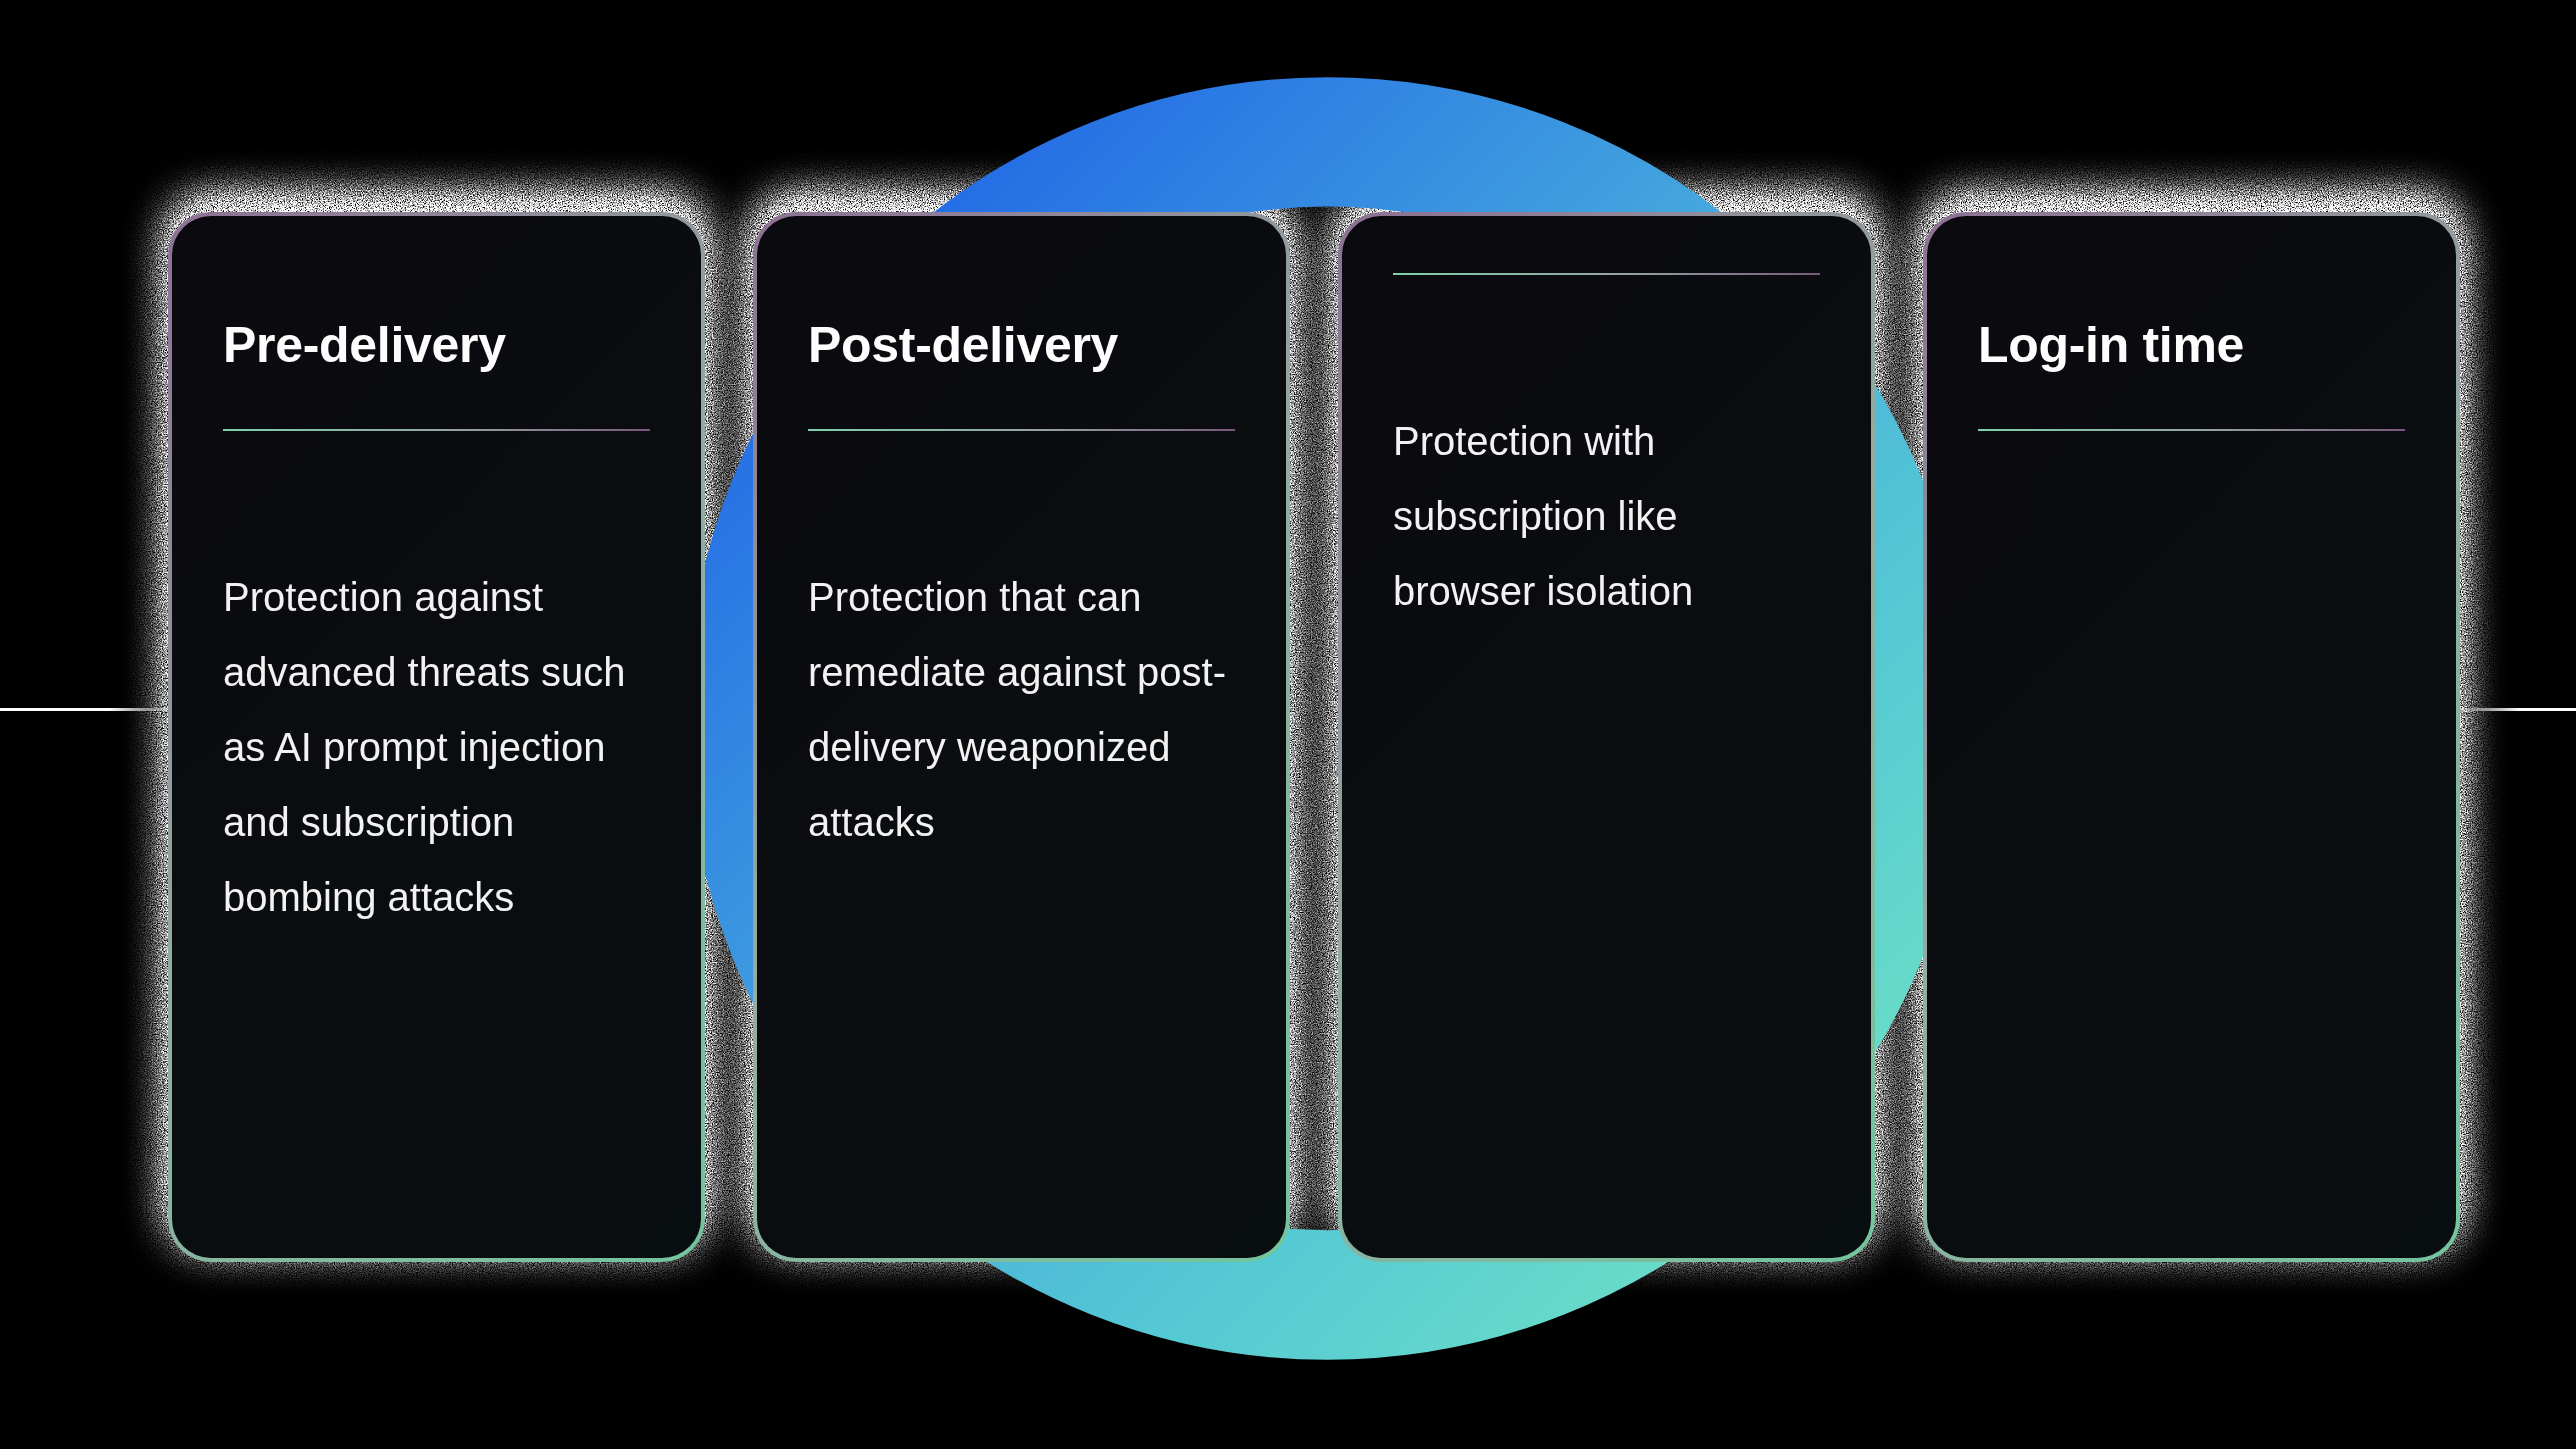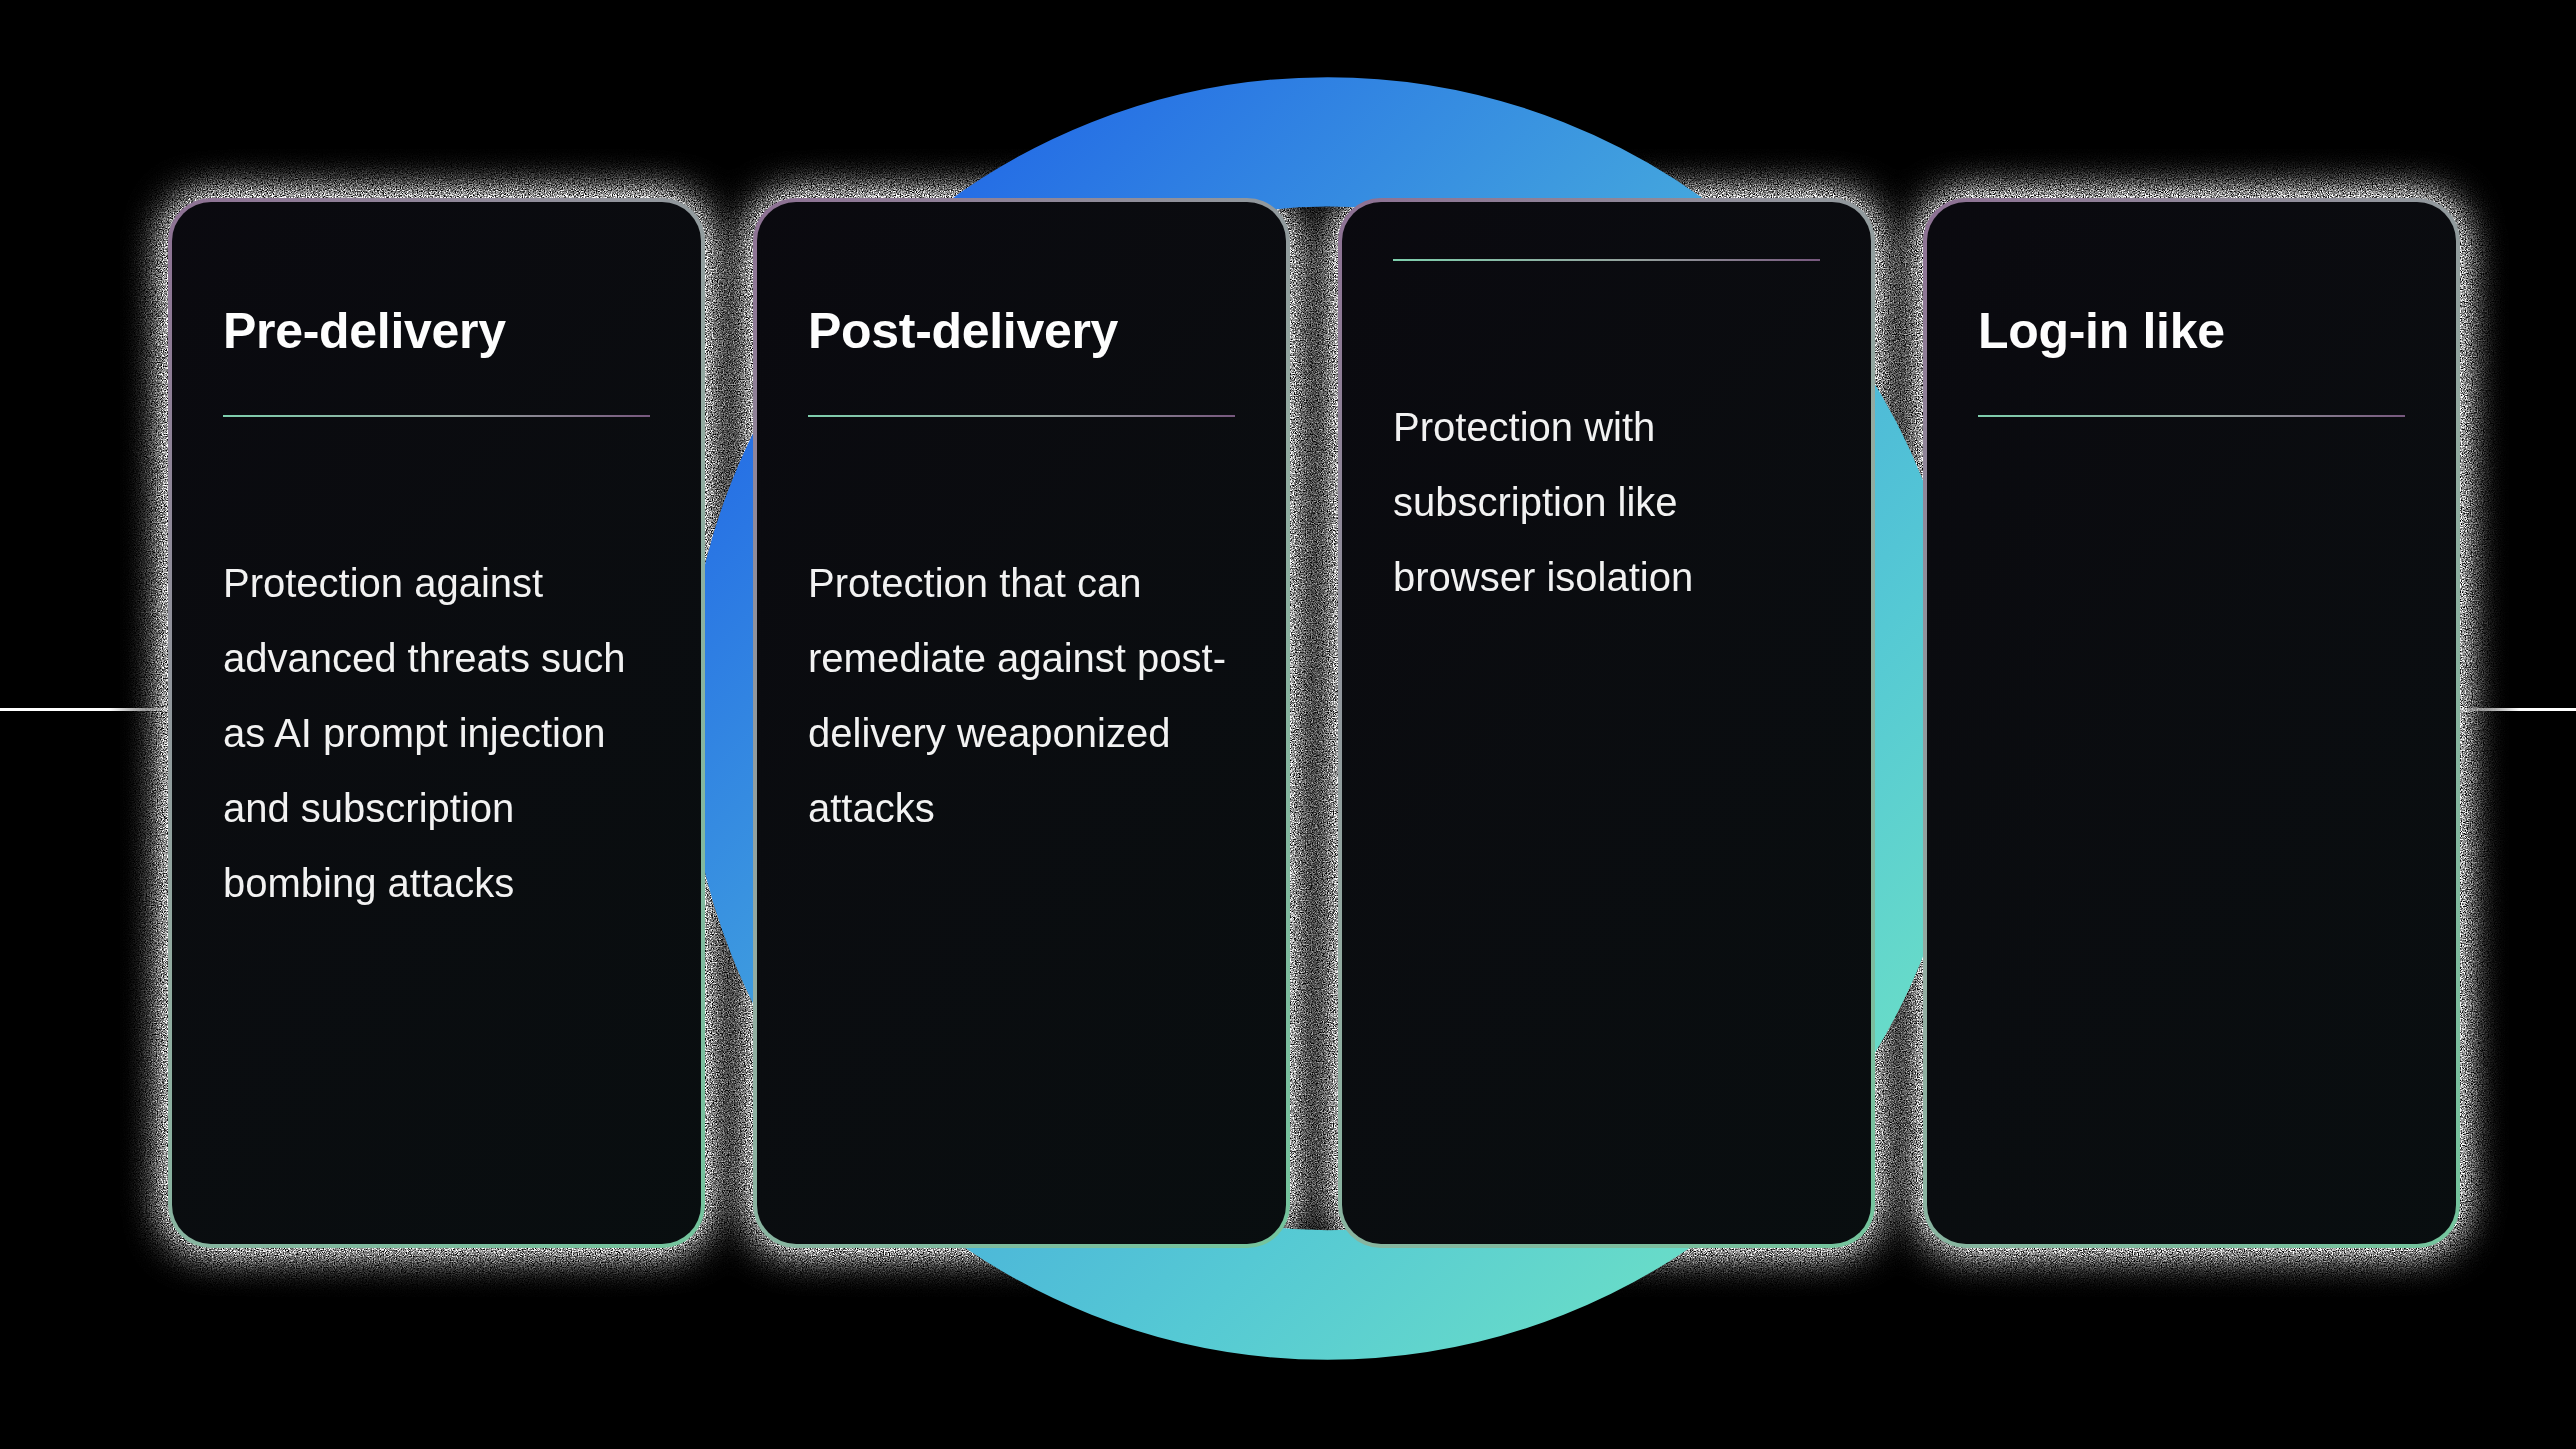--- a/index.html
+++ b/index.html
@@ -18,21 +18,21 @@
   .hline-right{
     right:0;width:134px;
     background:linear-gradient(270deg,var(--line-color) 0%,var(--line-color) 42%,rgba(255,255,255,0) 100%);
   }
 
   svg.glow{position:absolute;left:0;top:0;z-index:2;}
   svg.ring{position:absolute;left:0;top:0;z-index:3;}
 
   
   .cards{
-    position:absolute;left:168px;top:198px;width:2292px;height:1050px;
+    position:absolute;left:168px;top:212px;width:2292px;height:1050px;
     display:flex;gap:48px;z-index:4;
   }
   .card{
     flex:1 1 0;height:100%;box-sizing:border-box;
     border:4.7px solid transparent;border-radius:43px;
     background:
       linear-gradient(var(--card-bg),var(--card-bg)) padding-box,
       linear-gradient(135deg,var(--border-a) 0%,var(--border-b) 48%,var(--border-c) 100%) border-box;
     padding:0 51px;
   }
@@ -103,19 +103,19 @@
       <div class="rule"></div>
       <p>Protection that can remediate against post-delivery weaponized attacks</p>
     </section>
 
     <section class="card">
       <div class="rule"></div>
       <p>Protection with subscription like browser isolation</p>
     </section>
 
     <section class="card">
-      <h2>Log-in like</h2>
+      <h2>Log-in time</h2>
       <div class="rule"></div>
     </section>
 
   </div>
 </div>
 
 
 </body></html>

